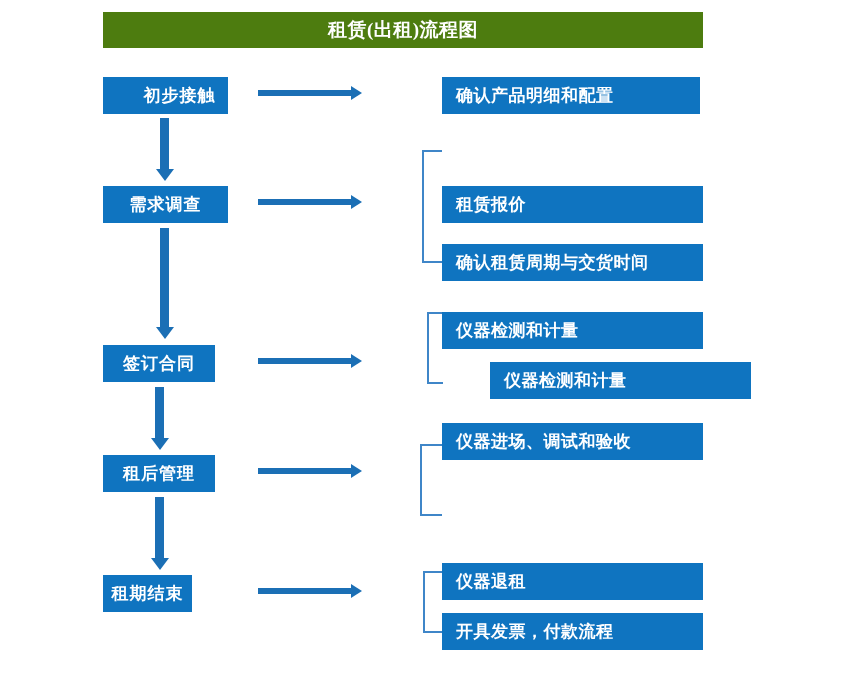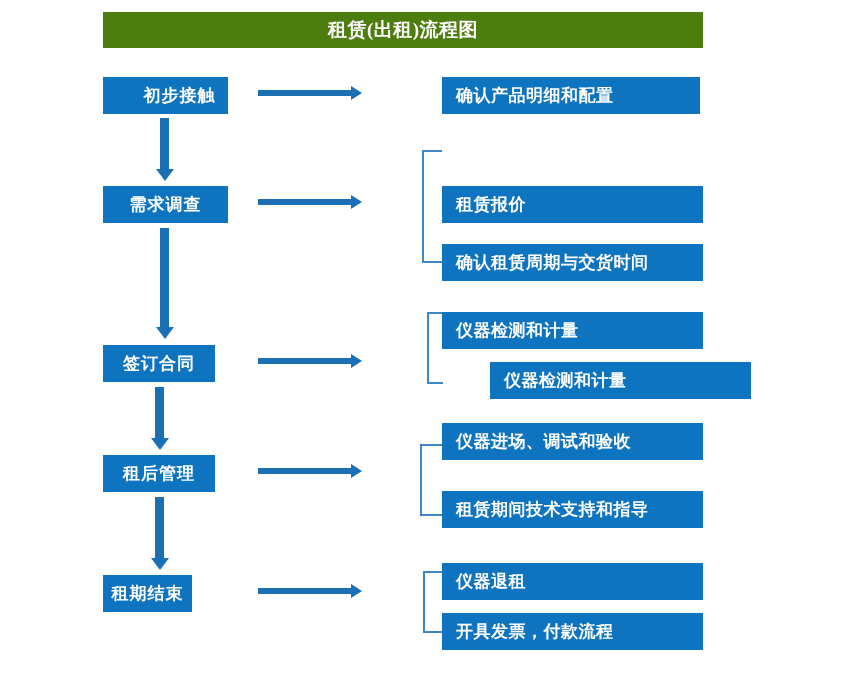--- a/index.html
+++ b/index.html
@@ -136,19 +136,18 @@
   <div class="node right" style="left:442px; top:186px; width:261px; height:37px;">租赁报价</div>
 
   <div class="node right" style="left:442px; top:244px; width:261px; height:37px;">确认租赁周期与交货时间</div>
 
   <div class="node right" style="left:442px; top:312px; width:261px; height:37px;">仪器检测和计量</div>
 
   <div class="node right" style="left:442px; top:362px; width:261px; height:37px;margin-left:48px;">仪器检测和计量</div>
 
   <div class="node right" style="left:442px; top:423px; width:261px; height:37px;">仪器进场、调试和验收</div>
 
-  <div class="node right" style="left:442px; top:491px; width:261px; height:37px;">租赁期间技术支持和指导</div>
 
   <div class="node right" style="left:442px; top:563px; width:261px; height:37px;">仪器退租</div>
 
   <div class="node right" style="left:442px; top:613px; width:261px; height:37px;">开具发票，付款流程</div>
 
 </div>
 
 </body></html>

